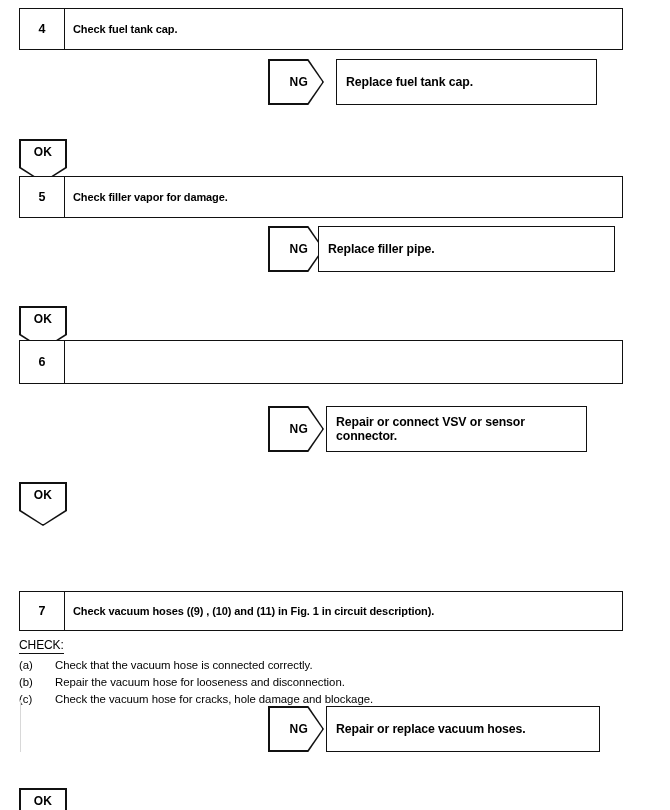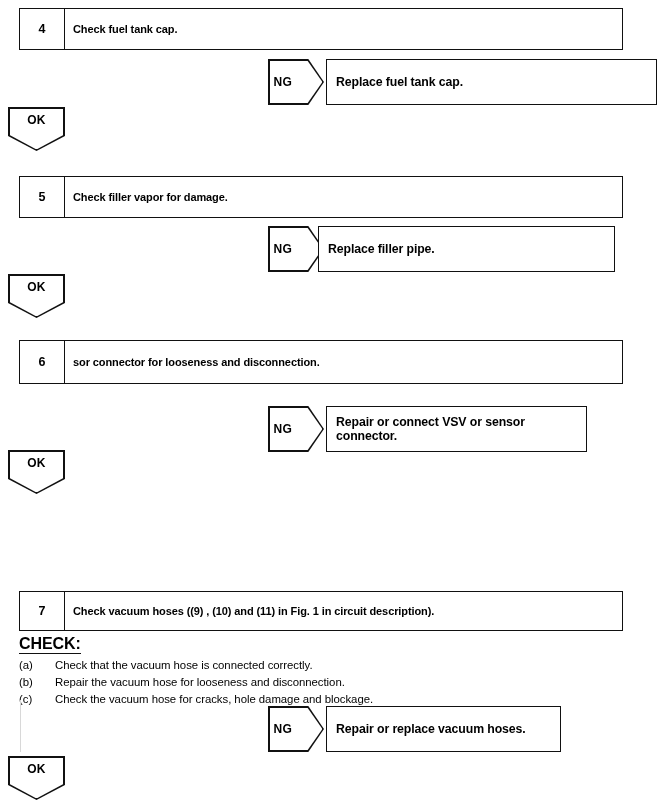--- a/index.html
+++ b/index.html
@@ -83,21 +83,21 @@
     left: 1.6px;
     top: 1.6px;
     width: calc(100% - 3.2px);
     height: calc(100% - 3.2px);
     background: #fff;
     -webkit-clip-path: polygon(0 0, 71.5% 0, 100% 50%, 71.5% 100%, 0 100%);
     clip-path: polygon(0 0, 71.5% 0, 100% 50%, 71.5% 100%, 0 100%);
     display: flex;
     align-items: center;
     justify-content: flex-start;
-    padding-left: 4px;
+    padding-left: 20px;
     box-sizing: border-box;
     font-weight: bold;
     font-size: 12px;
     letter-spacing: 0.3px;
   }
   .ng-result {
     position: absolute;
     top: 0;
     height: 46px;
     border: 1.6px solid #111;
@@ -107,23 +107,24 @@
     align-items: center;
     padding-left: 9px;
     font-weight: bold;
     font-size: 12.3px;
     letter-spacing: -0.1px;
   }
 
   
   .ok-tag {
     position: absolute;
-    left: 8px;
-    width: 57px;
+    left: 19px;
+    width: 48px;
     height: 44px;
+    margin-top: 32px;
   }
   .ok-outer {
     position: absolute;
     inset: 0;
     background: #111;
     -webkit-clip-path: polygon(0 0, 100% 0, 100% 66%, 50% 100%, 0 66%);
     clip-path: polygon(0 0, 100% 0, 100% 66%, 50% 100%, 0 66%);
   }
   .ok-inner {
     position: absolute;
@@ -146,22 +147,22 @@
     letter-spacing: 0.3px;
   }
 
   
   .check-section {
     position: absolute;
     left: 19px;
     width: 470px;
   }
   .check-heading {
-    font-weight: bold;
-    font-size: 16px;
+    font-weight: normal;
+    font-size: 12px;
     letter-spacing: -0.1px;
     display: inline-block;
     border-bottom: 1.3px solid #111;
     padding-bottom: 0px;
     line-height: 1.15;
   }
   .check-list {
     margin-top: 3px;
   }
   .check-item {
@@ -193,21 +194,21 @@
 
   <div class="step-block" style="top:8px; height:42px;">
     <div class="step-num">4</div>
     <div class="step-text">Check fuel tank cap.</div>
   </div>
 
   <div class="ng-row" style="left:268px; top:59px; width:355px;">
     <div class="ng-arrow">
       <div class="ng-arrow-inner">NG</div>
     </div>
-    <div class="ng-result" style="left:58px; width:331px;">Replace fuel tank cap.</div>
+    <div class="ng-result" style="left:68px; width:261px;">Replace fuel tank cap.</div>
   </div>
 
   <div class="ok-tag" style="top:107px;">
     <div class="ok-outer"></div>
     <div class="ok-inner"></div>
     <div class="ok-label">OK</div>
   </div>
 
   <div class="step-block" style="top:176px; height:42px;">
     <div class="step-num">5</div>
@@ -224,21 +225,20 @@
   <div class="ok-tag" style="top:274px;">
     <div class="ok-outer"></div>
     <div class="ok-inner"></div>
     <div class="ok-label">OK</div>
   </div>
 
   <div class="step-block" style="top:340px; height:44px;">
     <div class="step-num">6</div>
     <div class="step-text two-line">
       <div>
-        <span class="l2">sor connector for looseness and disconnection.</span>
       </div>
     </div>
   </div>
 
   <div class="ng-row" style="left:268px; top:406px; width:355px;">
     <div class="ng-arrow">
       <div class="ng-arrow-inner">NG</div>
     </div>
     <div class="ng-result" style="left:58px; width:261px;">Repair or connect VSV or sensor connector.</div>
   </div>
@@ -269,21 +269,21 @@
         <div class="check-marker">(c)</div>
         <div class="check-body">Check the vacuum hose for cracks, hole damage and blockage.</div>
       </div>
     </div>
   </div>
 
   <div class="ng-row" style="left:268px; top:706px; width:355px;">
     <div class="ng-arrow">
       <div class="ng-arrow-inner">NG</div>
     </div>
-    <div class="ng-result" style="left:58px; width:235px;">Repair or replace vacuum hoses.</div>
+    <div class="ng-result" style="left:58px; width:274px;">Repair or replace vacuum hoses.</div>
   </div>
 
   <div class="artifact-line"></div>
 
   <div class="ok-tag" style="top:756px;">
     <div class="ok-outer"></div>
     <div class="ok-inner"></div>
     <div class="ok-label">OK</div>
   </div>
 

